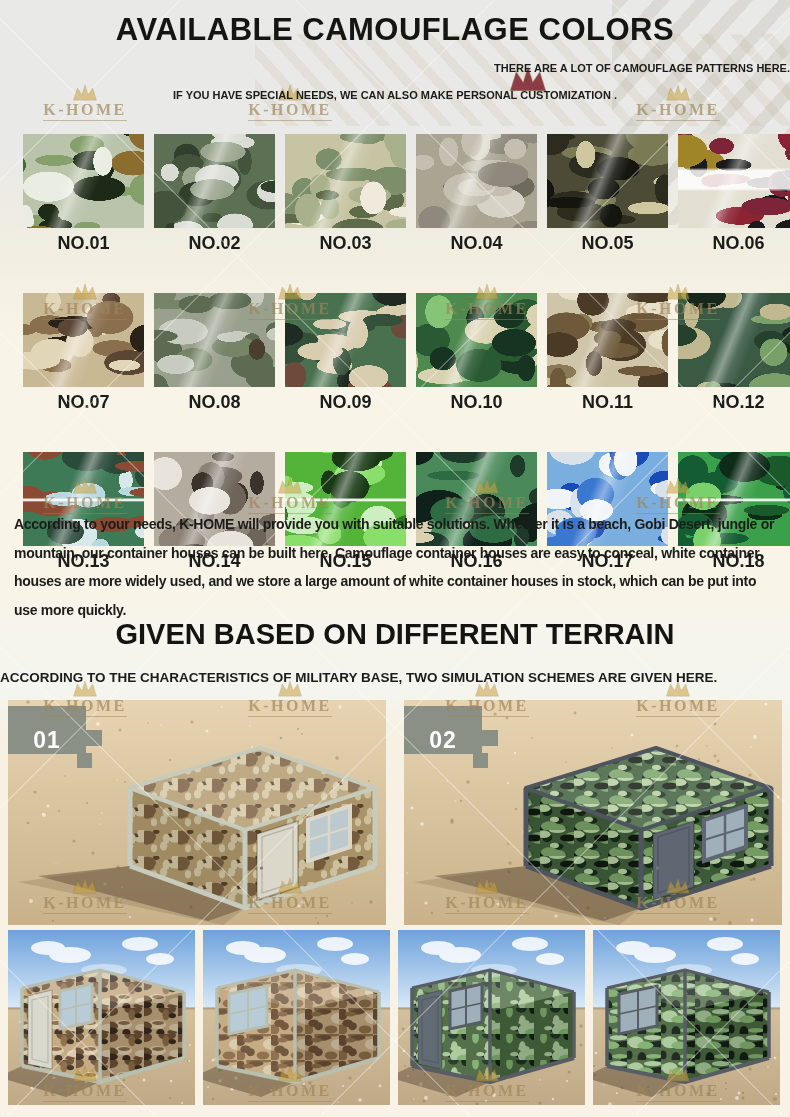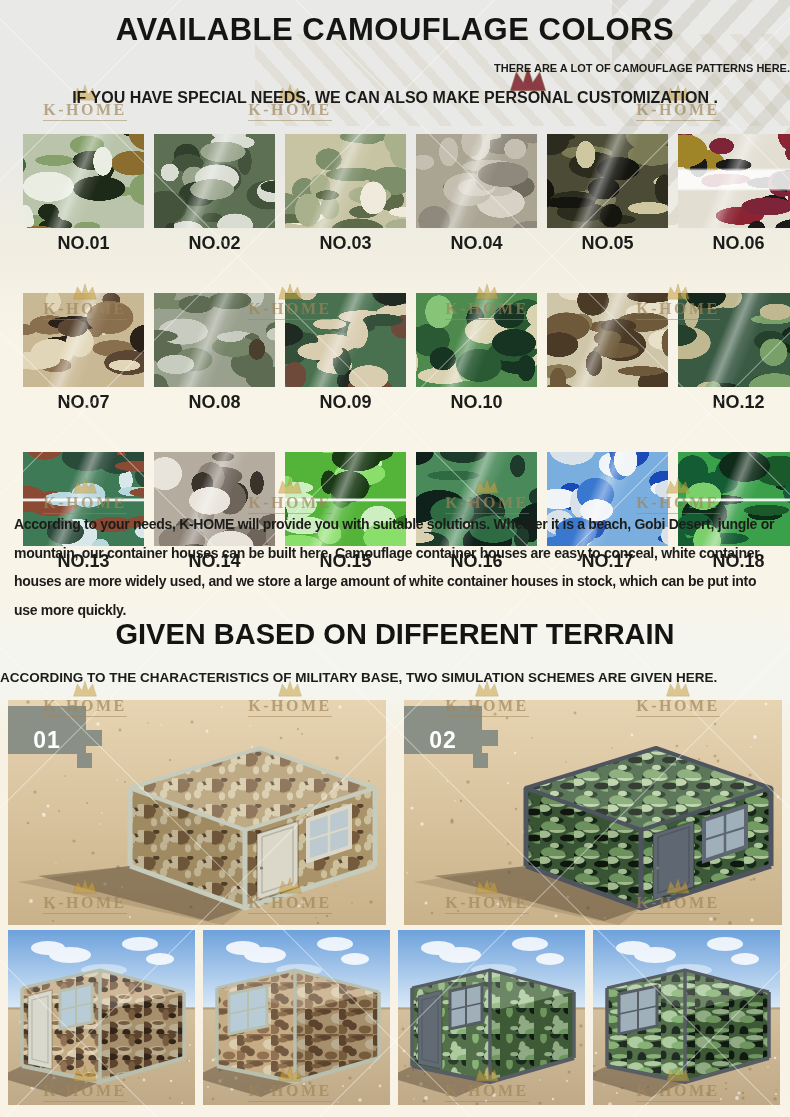--- a/index.html
+++ b/index.html
@@ -14,21 +14,21 @@
   .stripes-a{top:34px;left:255px;width:535px;height:92px;opacity:.55;
     background:repeating-linear-gradient(48deg,rgba(186,174,136,.30) 0 9px,rgba(255,255,255,0) 9px 23px);}
   .stripes-b{top:0;left:612px;width:178px;height:225px;opacity:.5;
     background:repeating-linear-gradient(132deg,rgba(130,122,94,.28) 0 12px,rgba(255,255,255,0) 12px 31px);}
   h1,h2,p{margin:0;}
   .title{position:absolute;top:12px;left:0;width:100%;z-index:6;text-align:center;
     font-size:31px;font-weight:700;letter-spacing:.5px;color:#151513;}
   .sub1{position:absolute;top:62px;left:0;width:100%;z-index:6;text-align:right;
     font-size:11px;font-weight:700;color:#1b1b19;}
   .sub2{position:absolute;top:89px;left:0;width:100%;z-index:6;text-align:center;
-    font-size:16px;font-weight:700;color:#1b1b19;}
+    font-size:11px;font-weight:700;color:#1b1b19;}
   .swatch-grid{position:absolute;top:118px;left:7px;width:776px;z-index:2;
     display:grid;grid-template-columns:repeat(6,121px);column-gap:10px;row-gap:3px;}
   .swatch{margin:16px;width:121px;}
   .camo{width:121px;height:94px;background-size:cover;}
   .camo-label{height:30px;line-height:30px;text-align:center;font-size:18px;font-weight:700;color:#1c1c1a;}
   .desc{position:absolute;top:510px;left:14px;width:764px;z-index:6;
     font-size:14px;font-weight:700;line-height:28.5px;letter-spacing:-.3px;color:#1c1c1a;}
   .title2{position:absolute;top:618px;left:0;width:100%;z-index:6;text-align:center;
     font-size:29px;font-weight:700;color:#141412;}
   .sub3{position:absolute;top:670px;left:0;width:100%;z-index:6;text-align:left;
@@ -96,20 +96,21 @@
       <figure class="swatch">
         <div class="camo" style="background-color: rgb(73, 113, 79); background-image: linear-gradient(112deg, rgba(255, 255, 255, 0) 38%, rgba(255, 255, 255, 0.42) 46%, rgba(255, 255, 255, 0.12) 52%, rgba(255, 255, 255, 0) 60%), radial-gradient(30px 17px at -2% 44%, rgb(30, 42, 34) 68%, rgba(0, 0, 0, 0) 69%), radial-gradient(17px 20px at 8% 88%, rgb(109, 74, 58) 68%, rgba(0, 0, 0, 0) 69%), radial-gradient(30px 20px at 89% -1%, rgb(30, 42, 34) 68%, rgba(0, 0, 0, 0) 69%), radial-gradient(29px 18px at 69% 90%, rgb(217, 205, 176) 68%, rgba(0, 0, 0, 0) 69%), radial-gradient(29px 9px at 81% 29%, rgb(53, 80, 58) 68%, rgba(0, 0, 0, 0) 69%), radial-gradient(33px 13px at 29% 62%, rgb(217, 205, 176) 68%, rgba(0, 0, 0, 0) 69%), radial-gradient(32px 11px at 70% 99%, rgb(109, 74, 58) 68%, rgba(0, 0, 0, 0) 69%), radial-gradient(16px 16px at 18% -4%, rgb(217, 205, 176) 68%, rgba(0, 0, 0, 0) 69%), radial-gradient(35px 9px at 64% 25%, rgb(217, 205, 176) 68%, rgba(0, 0, 0, 0) 69%), radial-gradient(20px 11px at 16% 50%, rgb(53, 80, 58) 68%, rgba(0, 0, 0, 0) 69%), radial-gradient(26px 22px at 5% 60%, rgb(53, 80, 58) 68%, rgba(0, 0, 0, 0) 69%), radial-gradient(15px 22px at 60% 43%, rgb(217, 205, 176) 68%, rgba(0, 0, 0, 0) 69%), radial-gradient(24px 8px at 37% 33%, rgb(217, 205, 176) 68%, rgba(0, 0, 0, 0) 69%), radial-gradient(33px 10px at 56% 36%, rgb(53, 80, 58) 68%, rgba(0, 0, 0, 0) 69%), radial-gradient(13px 20px at 47% 73%, rgb(53, 80, 58) 68%, rgba(0, 0, 0, 0) 69%), radial-gradient(37px 14px at 38% 54%, rgb(217, 205, 176) 68%, rgba(0, 0, 0, 0) 69%), radial-gradient(16px 16px at 52% 93%, rgb(30, 42, 34) 68%, rgba(0, 0, 0, 0) 69%), radial-gradient(26px 12px at 41% 77%, rgb(217, 205, 176) 68%, rgba(0, 0, 0, 0) 69%), radial-gradient(19px 17px at 98% 36%, rgb(109, 74, 58) 68%, rgba(0, 0, 0, 0) 69%), radial-gradient(21px 20px at 37% 68%, rgb(53, 80, 58) 68%, rgba(0, 0, 0, 0) 69%), radial-gradient(23px 16px at 100% 26%, rgb(217, 205, 176) 68%, rgba(0, 0, 0, 0) 69%), radial-gradient(35px 14px at 95% 22%, rgb(217, 205, 176) 68%, rgba(0, 0, 0, 0) 69%);"></div>
         <figcaption class="camo-label">NO.09</figcaption>
       </figure>
       <figure class="swatch">
         <div class="camo" style="background-color: rgb(78, 138, 78); background-image: linear-gradient(112deg, rgba(255, 255, 255, 0) 38%, rgba(255, 255, 255, 0.42) 46%, rgba(255, 255, 255, 0.12) 52%, rgba(255, 255, 255, 0) 60%), radial-gradient(10px 19px at -4% 74%, rgb(216, 210, 176) 68%, rgba(0, 0, 0, 0) 69%), radial-gradient(13px 19px at 91% 80%, rgb(23, 51, 34) 68%, rgba(0, 0, 0, 0) 69%), radial-gradient(33px 24px at 52% 77%, rgb(42, 90, 51) 68%, rgba(0, 0, 0, 0) 69%), radial-gradient(14px 12px at 0% 45%, rgb(42, 90, 51) 68%, rgba(0, 0, 0, 0) 69%), radial-gradient(22px 17px at 77% 25%, rgb(23, 51, 34) 68%, rgba(0, 0, 0, 0) 69%), radial-gradient(32px 20px at 81% 53%, rgb(23, 51, 34) 68%, rgba(0, 0, 0, 0) 69%), radial-gradient(19px 17px at 102% 24%, rgb(216, 210, 176) 68%, rgba(0, 0, 0, 0) 69%), radial-gradient(17px 18px at 99% 46%, rgb(216, 210, 176) 68%, rgba(0, 0, 0, 0) 69%), radial-gradient(19px 17px at 22% 70%, rgb(23, 51, 34) 68%, rgba(0, 0, 0, 0) 69%), radial-gradient(20px 24px at 19% 20%, rgb(134, 196, 120) 68%, rgba(0, 0, 0, 0) 69%), radial-gradient(36px 15px at 80% 62%, rgb(42, 90, 51) 68%, rgba(0, 0, 0, 0) 69%), radial-gradient(30px 15px at 86% 22%, rgb(42, 90, 51) 68%, rgba(0, 0, 0, 0) 69%), radial-gradient(25px 15px at 102% 38%, rgb(42, 90, 51) 68%, rgba(0, 0, 0, 0) 69%), radial-gradient(27px 15px at 83% 75%, rgb(23, 51, 34) 68%, rgba(0, 0, 0, 0) 69%), radial-gradient(28px 24px at 91% 24%, rgb(42, 90, 51) 68%, rgba(0, 0, 0, 0) 69%), radial-gradient(11px 11px at 42% 86%, rgb(134, 196, 120) 68%, rgba(0, 0, 0, 0) 69%), radial-gradient(23px 15px at 26% 84%, rgb(216, 210, 176) 68%, rgba(0, 0, 0, 0) 69%), radial-gradient(28px 13px at 95% 68%, rgb(216, 210, 176) 68%, rgba(0, 0, 0, 0) 69%), radial-gradient(31px 19px at 58% 40%, rgb(216, 210, 176) 68%, rgba(0, 0, 0, 0) 69%), radial-gradient(13px 17px at 49% 27%, rgb(23, 51, 34) 68%, rgba(0, 0, 0, 0) 69%), radial-gradient(38px 12px at 23% 88%, rgb(216, 210, 176) 68%, rgba(0, 0, 0, 0) 69%), radial-gradient(28px 24px at 12% 50%, rgb(42, 90, 51) 68%, rgba(0, 0, 0, 0) 69%);"></div>
         <figcaption class="camo-label">NO.10</figcaption>
       </figure>
       <figure class="swatch">
         <div class="camo" style="background-color: rgb(207, 197, 168); background-image: linear-gradient(112deg, rgba(255, 255, 255, 0) 38%, rgba(255, 255, 255, 0.42) 46%, rgba(255, 255, 255, 0.12) 52%, rgba(255, 255, 255, 0) 60%), radial-gradient(13px 21px at 102% 53%, rgb(110, 90, 58) 68%, rgba(0, 0, 0, 0) 69%), radial-gradient(34px 7px at 78% 83%, rgb(110, 90, 58) 68%, rgba(0, 0, 0, 0) 69%), radial-gradient(28px 18px at 10% 55%, rgb(74, 58, 38) 68%, rgba(0, 0, 0, 0) 69%), radial-gradient(34px 21px at 16% 36%, rgb(110, 90, 58) 68%, rgba(0, 0, 0, 0) 69%), radial-gradient(26px 20px at 90% 96%, rgb(74, 58, 38) 68%, rgba(0, 0, 0, 0) 69%), radial-gradient(35px 10px at 86% 3%, rgb(74, 58, 38) 68%, rgba(0, 0, 0, 0) 69%), radial-gradient(12px 20px at 9% 94%, rgb(110, 90, 58) 68%, rgba(0, 0, 0, 0) 69%), radial-gradient(12px 18px at 39% 75%, rgb(74, 58, 38) 68%, rgba(0, 0, 0, 0) 69%), radial-gradient(20px 11px at 50% 48%, rgb(110, 90, 58) 68%, rgba(0, 0, 0, 0) 69%), radial-gradient(25px 11px at 10% 84%, rgb(138, 122, 86) 68%, rgba(0, 0, 0, 0) 69%), radial-gradient(27px 15px at 99% 50%, rgb(232, 224, 200) 68%, rgba(0, 0, 0, 0) 69%), radial-gradient(33px 11px at 57% 61%, rgb(110, 90, 58) 68%, rgba(0, 0, 0, 0) 69%), radial-gradient(35px 24px at 62% 55%, rgb(74, 58, 38) 68%, rgba(0, 0, 0, 0) 69%), radial-gradient(19px 7px at 10% 101%, rgb(110, 90, 58) 68%, rgba(0, 0, 0, 0) 69%), radial-gradient(23px 22px at 38% 8%, rgb(74, 58, 38) 68%, rgba(0, 0, 0, 0) 69%), radial-gradient(26px 10px at 59% 35%, rgb(74, 58, 38) 68%, rgba(0, 0, 0, 0) 69%), radial-gradient(17px 14px at 28% 32%, rgb(138, 122, 86) 68%, rgba(0, 0, 0, 0) 69%), radial-gradient(38px 14px at 79% 31%, rgb(110, 90, 58) 68%, rgba(0, 0, 0, 0) 69%), radial-gradient(23px 12px at 78% 21%, rgb(232, 224, 200) 68%, rgba(0, 0, 0, 0) 69%), radial-gradient(16px 13px at 87% 14%, rgb(232, 224, 200) 68%, rgba(0, 0, 0, 0) 69%), radial-gradient(29px 11px at 26% 0%, rgb(232, 224, 200) 68%, rgba(0, 0, 0, 0) 69%), radial-gradient(33px 9px at 52% 36%, rgb(110, 90, 58) 68%, rgba(0, 0, 0, 0) 69%);"></div>
+        <figcaption class="camo-label">NO.11</figcaption>
       </figure>
       <figure class="swatch">
         <div class="camo" style="background-color: rgb(58, 90, 68); background-image: linear-gradient(112deg, rgba(255, 255, 255, 0) 38%, rgba(255, 255, 255, 0.42) 46%, rgba(255, 255, 255, 0.12) 52%, rgba(255, 255, 255, 0) 60%), radial-gradient(12px 11px at 29% 102%, rgb(122, 160, 106) 68%, rgba(0, 0, 0, 0) 69%), radial-gradient(12px 9px at 95% 49%, rgb(38, 64, 46) 68%, rgba(0, 0, 0, 0) 69%), radial-gradient(29px 18px at 23% 3%, rgb(22, 40, 28) 68%, rgba(0, 0, 0, 0) 69%), radial-gradient(24px 15px at 16% 0%, rgb(122, 160, 106) 68%, rgba(0, 0, 0, 0) 69%), radial-gradient(38px 20px at 80% 100%, rgb(122, 160, 106) 68%, rgba(0, 0, 0, 0) 69%), radial-gradient(19px 17px at 42% 4%, rgb(192, 184, 144) 68%, rgba(0, 0, 0, 0) 69%), radial-gradient(31px 16px at -2% 45%, rgb(38, 64, 46) 68%, rgba(0, 0, 0, 0) 69%), radial-gradient(24px 12px at 81% 20%, rgb(192, 184, 144) 68%, rgba(0, 0, 0, 0) 69%), radial-gradient(20px 20px at 79% 63%, rgb(122, 160, 106) 68%, rgba(0, 0, 0, 0) 69%), radial-gradient(28px 16px at 89% 102%, rgb(192, 184, 144) 68%, rgba(0, 0, 0, 0) 69%), radial-gradient(31px 7px at 78% 28%, rgb(122, 160, 106) 68%, rgba(0, 0, 0, 0) 69%), radial-gradient(15px 9px at 94% 95%, rgb(38, 64, 46) 68%, rgba(0, 0, 0, 0) 69%), radial-gradient(23px 15px at 76% 51%, rgb(38, 64, 46) 68%, rgba(0, 0, 0, 0) 69%), radial-gradient(30px 13px at 97% 104%, rgb(122, 160, 106) 68%, rgba(0, 0, 0, 0) 69%), radial-gradient(24px 21px at 98% 50%, rgb(22, 40, 28) 68%, rgba(0, 0, 0, 0) 69%), radial-gradient(11px 8px at 67% 94%, rgb(38, 64, 46) 68%, rgba(0, 0, 0, 0) 69%), radial-gradient(22px 10px at 39% 103%, rgb(22, 40, 28) 68%, rgba(0, 0, 0, 0) 69%), radial-gradient(37px 24px at 6% 53%, rgb(192, 184, 144) 68%, rgba(0, 0, 0, 0) 69%), radial-gradient(34px 16px at 28% 5%, rgb(192, 184, 144) 68%, rgba(0, 0, 0, 0) 69%), radial-gradient(27px 20px at 31% -4%, rgb(192, 184, 144) 68%, rgba(0, 0, 0, 0) 69%), radial-gradient(11px 21px at 11% 22%, rgb(192, 184, 144) 68%, rgba(0, 0, 0, 0) 69%), radial-gradient(19px 13px at 25% 104%, rgb(192, 184, 144) 68%, rgba(0, 0, 0, 0) 69%);"></div>
         <figcaption class="camo-label">NO.12</figcaption>
       </figure>
       <figure class="swatch">
         <div class="camo" style="background-color: rgb(62, 122, 85); background-image: linear-gradient(112deg, rgba(255, 255, 255, 0) 38%, rgba(255, 255, 255, 0.42) 46%, rgba(255, 255, 255, 0.12) 52%, rgba(255, 255, 255, 0) 60%), linear-gradient(rgba(255, 255, 255, 0) 49%, rgba(255, 255, 255, 0.9) 50%, rgba(255, 255, 255, 0.9) 52%, rgba(255, 255, 255, 0) 53%), radial-gradient(37px 21px at 53% 5%, rgb(42, 74, 58) 68%, rgba(0, 0, 0, 0) 69%), radial-gradient(27px 18px at 35% 85%, rgb(42, 74, 58) 68%, rgba(0, 0, 0, 0) 69%), radial-gradient(29px 19px at 3% 50%, rgb(138, 74, 51) 68%, rgba(0, 0, 0, 0) 69%), radial-gradient(30px 7px at 105% 43%, rgb(138, 74, 51) 68%, rgba(0, 0, 0, 0) 69%), radial-gradient(12px 9px at 64% 99%, rgb(184, 216, 224) 68%, rgba(0, 0, 0, 0) 69%), radial-gradient(11px 9px at 99% 85%, rgb(216, 232, 234) 68%, rgba(0, 0, 0, 0) 69%), radial-gradient(15px 22px at 69% 0%, rgb(42, 74, 58) 68%, rgba(0, 0, 0, 0) 69%), radial-gradient(30px 10px at 34% 50%, rgb(184, 216, 224) 68%, rgba(0, 0, 0, 0) 69%), radial-gradient(31px 11px at 74% 77%, rgb(138, 74, 51) 68%, rgba(0, 0, 0, 0) 69%), radial-gradient(37px 8px at 97% 15%, rgb(138, 74, 51) 68%, rgba(0, 0, 0, 0) 69%), radial-gradient(29px 23px at 45% 88%, rgb(216, 232, 234) 68%, rgba(0, 0, 0, 0) 69%), radial-gradient(25px 18px at 54% 46%, rgb(184, 216, 224) 68%, rgba(0, 0, 0, 0) 69%), radial-gradient(27px 18px at 18% -5%, rgb(138, 74, 51) 68%, rgba(0, 0, 0, 0) 69%), radial-gradient(19px 18px at 95% -2%, rgb(42, 74, 58) 68%, rgba(0, 0, 0, 0) 69%), radial-gradient(25px 14px at 78% 13%, rgb(42, 74, 58) 68%, rgba(0, 0, 0, 0) 69%), radial-gradient(38px 18px at 24% 55%, rgb(138, 74, 51) 68%, rgba(0, 0, 0, 0) 69%), radial-gradient(28px 14px at 52% 0%, rgb(138, 74, 51) 68%, rgba(0, 0, 0, 0) 69%), radial-gradient(25px 7px at 93% 42%, rgb(184, 216, 224) 68%, rgba(0, 0, 0, 0) 69%), radial-gradient(20px 19px at 104% 25%, rgb(42, 74, 58) 68%, rgba(0, 0, 0, 0) 69%), radial-gradient(20px 10px at 85% 5%, rgb(138, 74, 51) 68%, rgba(0, 0, 0, 0) 69%), radial-gradient(21px 9px at 97% 75%, rgb(138, 74, 51) 68%, rgba(0, 0, 0, 0) 69%), radial-gradient(10px 16px at 85% 30%, rgb(216, 232, 234) 68%, rgba(0, 0, 0, 0) 69%);"></div>
         <figcaption class="camo-label">NO.13</figcaption>
       </figure>
       <figure class="swatch">

